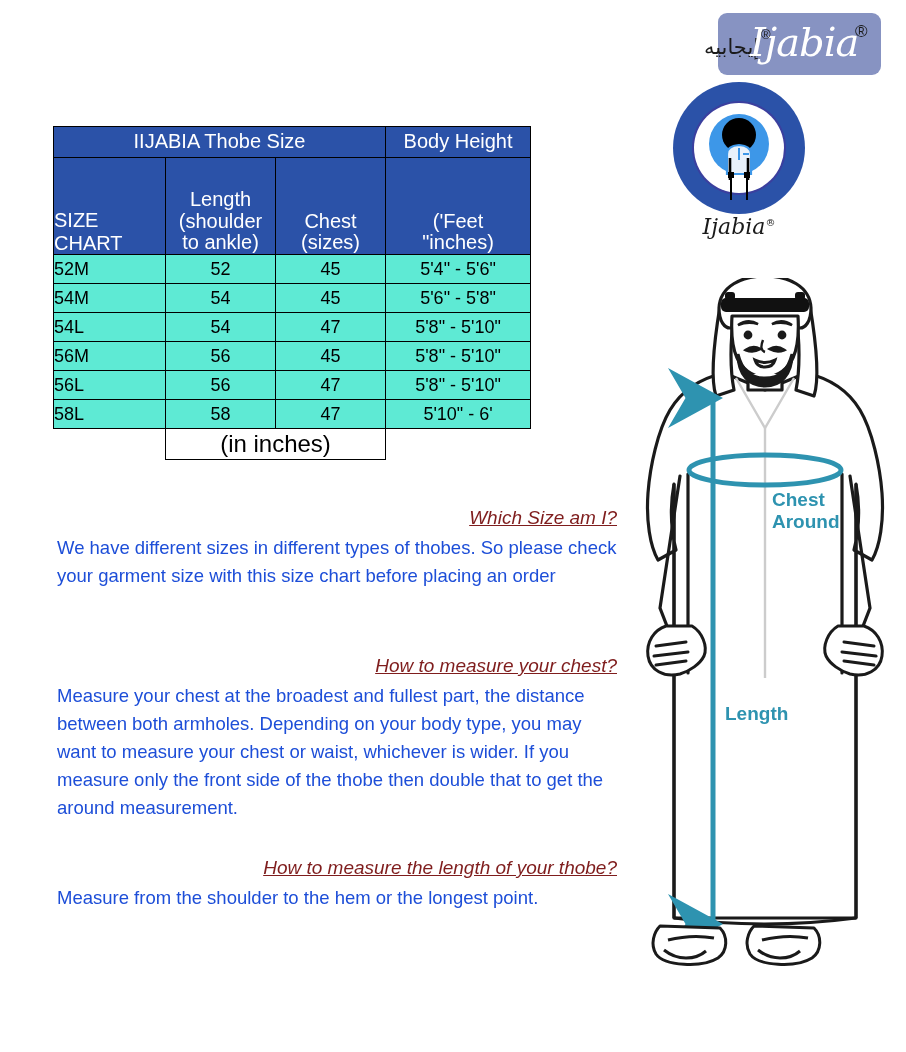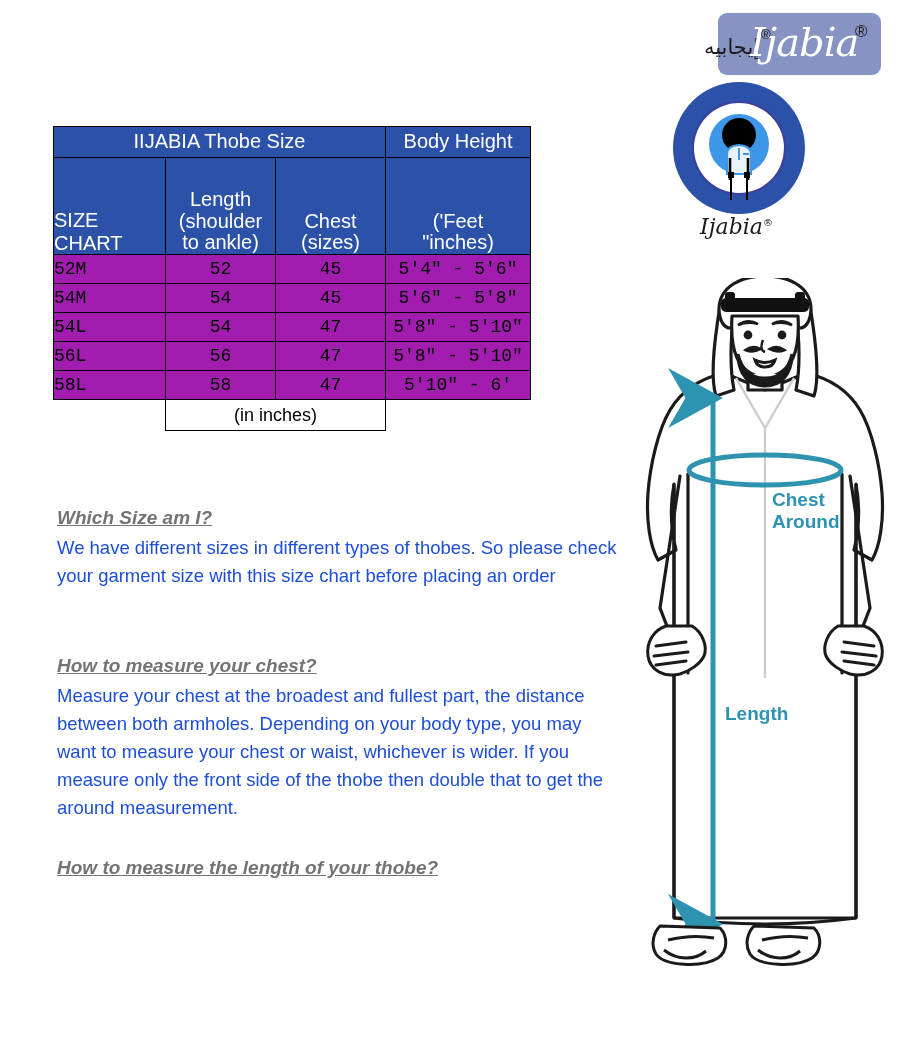--- a/index.html
+++ b/index.html
@@ -68,24 +68,24 @@
 
   #evil-eye-logo {
     position: absolute;
     left: 673px;
     top: 82px;
     width: 132px;
     height: 132px;
   }
   #eye-caption {
     position: absolute;
-    left: 700px;
+    left: 684px;
     top: 214px;
     width: 110px;
-    text-align: left;
+    text-align: center;
     font-family: "DejaVu Serif", serif;
     font-style: italic;
     font-size: 22px;
     color: #1a1a1a;
     white-space: nowrap;
   }
   #eye-caption .reg {
     font-size: 10px;
     vertical-align: super;
   }
@@ -117,55 +117,56 @@
   .hdr-sub { height: 96px; vertical-align: bottom; padding-bottom: 3px; }
   .hdr-sizechart {
     text-align: left;
     padding-left: 6px;
     vertical-align: bottom;
     padding-bottom: 3px;
     line-height: 1.12;
   }
   .datacell {
     height: 28px;
-    font-family: Liberation Mono, monospace;
+    font-family: Liberation Sans, sans-serif;
     font-size: 18px;
     text-align: center;
     vertical-align: middle;
-    background: #a21caf;
+    background: #5eead4;
   }
   .datacell.size-col {
     text-align: left;
     padding-left: 5px;
   }
   .units-row td {
     height: 30px;
-    font-size: 18px;
+    font-size: 24px;
     text-align: center;
     vertical-align: middle;
   }
   .no-border {
     border: none !important;
     background: transparent;
   }
 
   
   .text-section {
     position: absolute;
     left: 57px;
     width: 560px;
   }
   .sec-head {
     font-family: "Liberation Sans", sans-serif;
-    font-weight: bold;
+    font-weight: normal;
     font-style: italic;
     font-size: 19px;
     text-decoration: underline;
     margin: 0 0 5px 0;
-    color: #737373;
+    color: #7f1d1d;
+    text-align: right;
   }
   .sec-body {
     font-family: "Liberation Sans", sans-serif;
     font-size: 18.5px;
     line-height: 1.52;
     margin: 0;
     color: #1d4ed8;
   }
   #sec-which-size { top: 507px; }
   #sec-chest      { top: 655px; }
@@ -259,20 +260,26 @@
       <td class="datacell">45</td>
       <td class="datacell">5'6" - 5'8"</td>
     </tr>
     <tr>
       <td class="datacell size-col">54L</td>
       <td class="datacell">54</td>
       <td class="datacell">47</td>
       <td class="datacell">5'8" - 5'10"</td>
     </tr>
     <tr>
+      <td class="datacell size-col">56M</td>
+      <td class="datacell">56</td>
+      <td class="datacell">45</td>
+      <td class="datacell">5'8" - 5'10"</td>
+    </tr>
+    <tr>
       <td class="datacell size-col">56L</td>
       <td class="datacell">56</td>
       <td class="datacell">47</td>
       <td class="datacell">5'8" - 5'10"</td>
     </tr>
     <tr>
       <td class="datacell size-col">58L</td>
       <td class="datacell">58</td>
       <td class="datacell">47</td>
       <td class="datacell">5'10" - 6'</td>
@@ -290,20 +297,21 @@
   <p class="sec-body">We have different sizes in different types of thobes. So please check your garment size with this size chart before placing an order</p>
 </div>
 
 <div class="text-section" id="sec-chest">
   <p class="sec-head">How to measure your chest?</p>
   <p class="sec-body">Measure your chest at the broadest and fullest part, the distance between both armholes. Depending on your body type, you may want to measure your chest or waist, whichever is wider. If you measure only the front side of the thobe then double that to get the around measurement.</p>
 </div>
 
 <div class="text-section" id="sec-length">
   <p class="sec-head">How to measure the length of your thobe?</p>
+  <p class="sec-body">Measure from the shoulder to the hem or the longest point.</p>
 </div>
 
 <div id="thobe-figure">
   <svg width="282" height="700" viewBox="0 0 282 700" aria-hidden="true">
     <defs>
       <marker id="arrHeadUp" markerWidth="12" markerHeight="12" refX="6" refY="2" orient="auto">
         <path d="M6 0 L12 11 L6 7.5 L0 11 Z" fill="#2e93b0"></path>
       </marker>
       <marker id="arrHeadDown" markerWidth="12" markerHeight="12" refX="6" refY="2" orient="auto">
         <path d="M6 0 L12 11 L6 7.5 L0 11 Z" fill="#2e93b0"></path>

